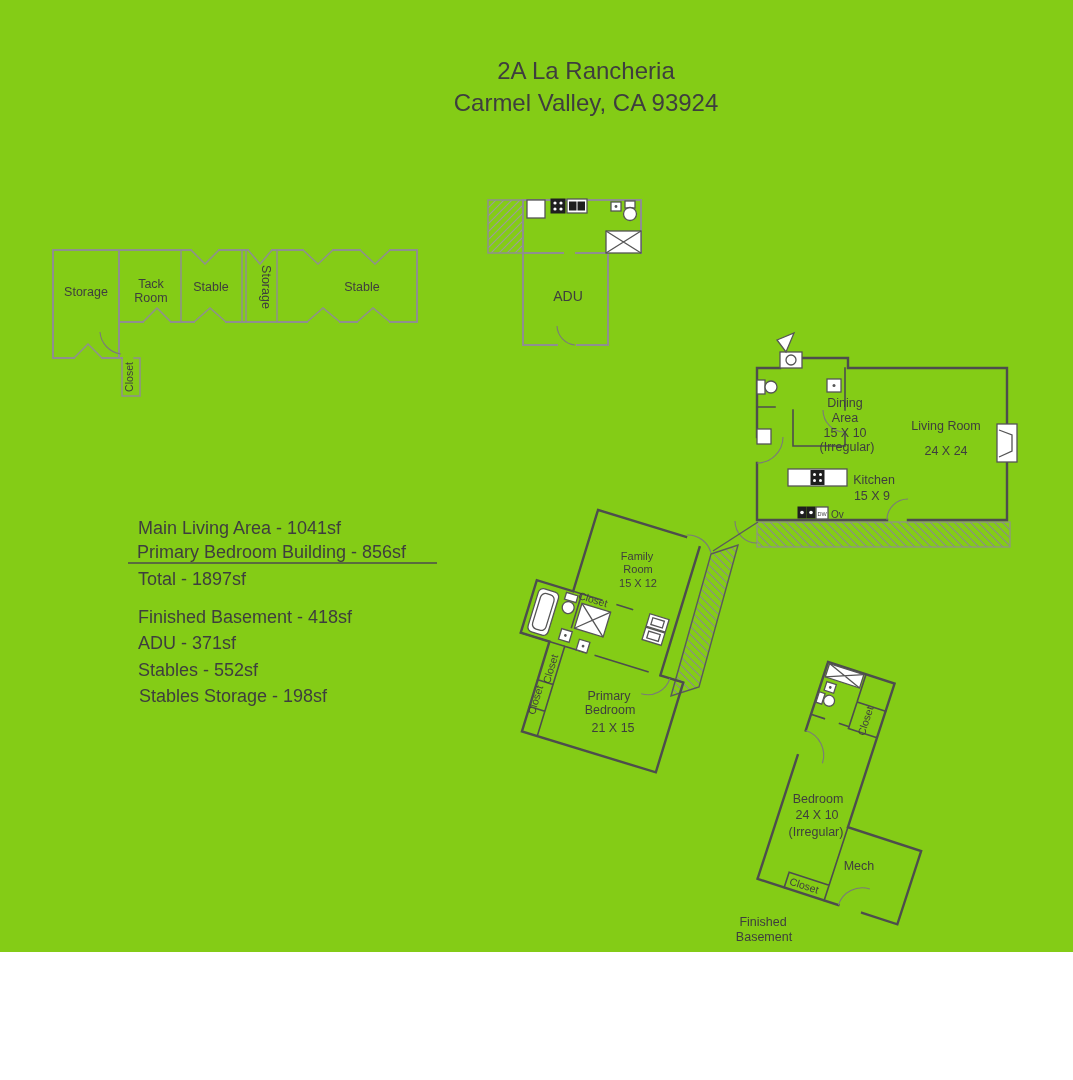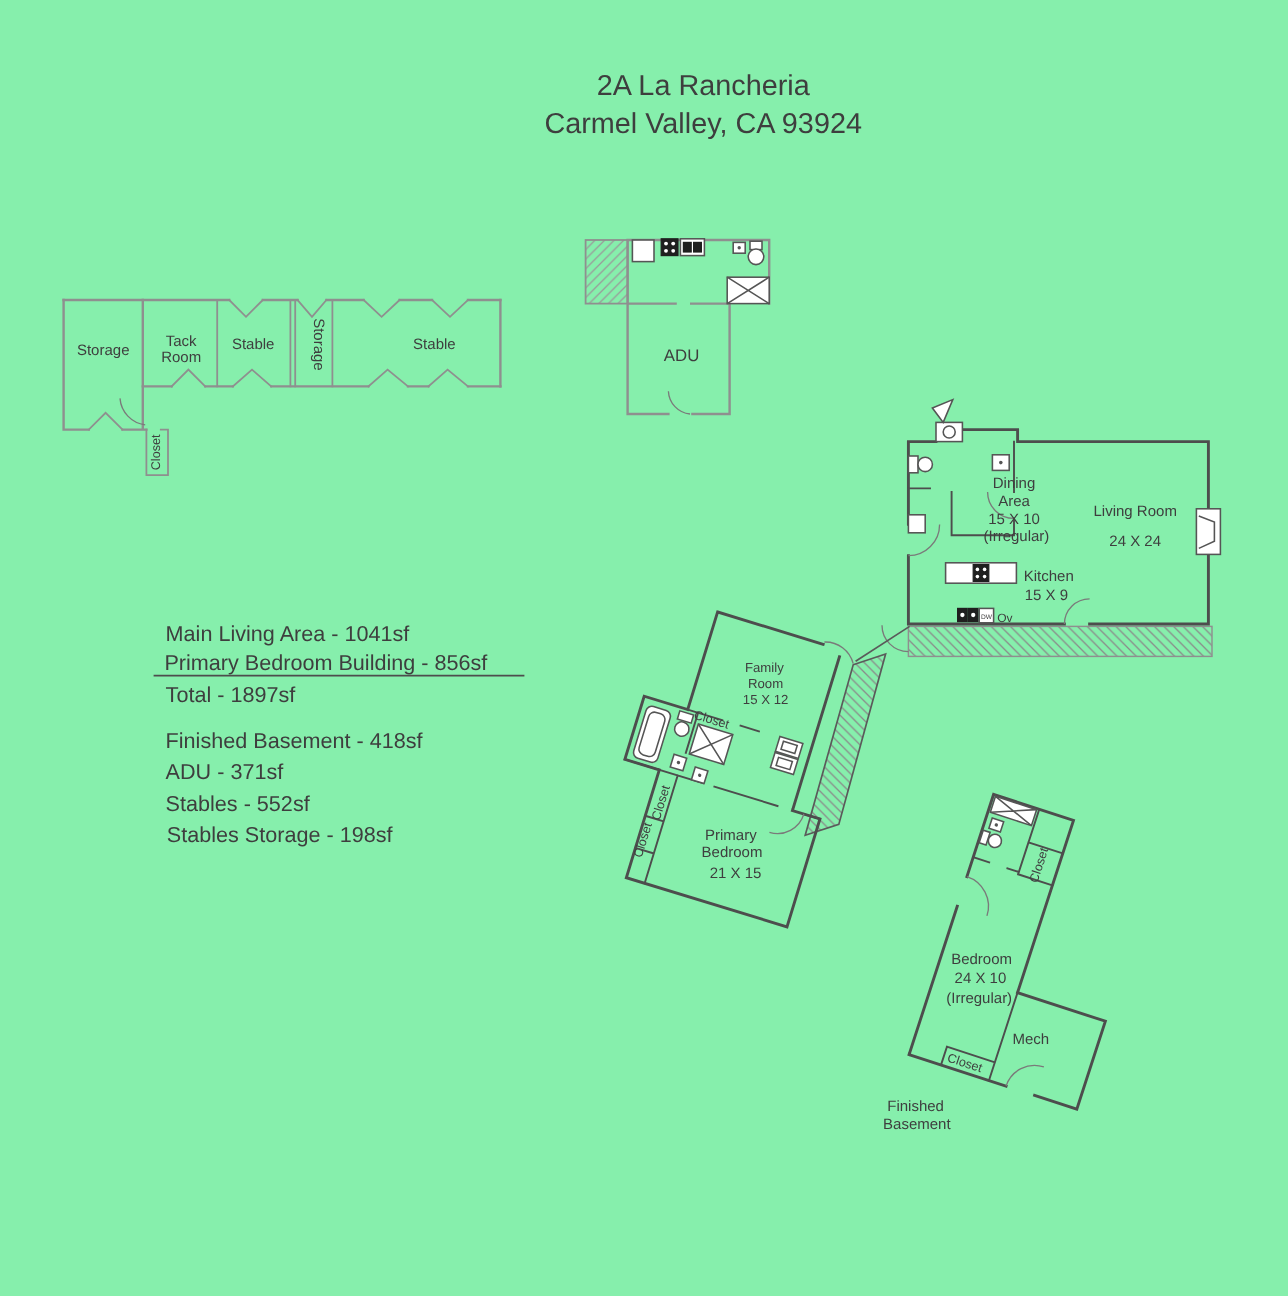--- a/index.html
+++ b/index.html
@@ -1,16 +1,16 @@
 <!DOCTYPE html>
 <html><head>
 <meta charset="utf-8">
 <style>
   html,body{margin:0;padding:0;background:#ffffff;}
-  .page{position:relative;width:1073px;height:1080px;background:#86efac;overflow:hidden;text-align:right;}
+  .page{position:relative;width:1073px;height:952px;background:#84cc16;overflow:hidden;text-align:right;}
   svg{font-family:"Liberation Sans",sans-serif;}
   text{fill:#3e3e3e;}
   .title-txt{font-size:24px;text-anchor:middle;}
   .sum-txt{font-size:18px;}
   .lbl{font-size:12.5px;text-anchor:middle;}
   .lbl-s{font-size:11px;text-anchor:middle;}
   .lbl-xs{font-size:10.5px;text-anchor:middle;}
   .lbl-tiny{font-size:5.5px;text-anchor:middle;}
   .wall-g{stroke:#8f8f8f;stroke-width:2;fill:none;stroke-linecap:square;}
   .iwall-g{stroke:#8f8f8f;stroke-width:1.5;fill:none;stroke-linecap:square;}

